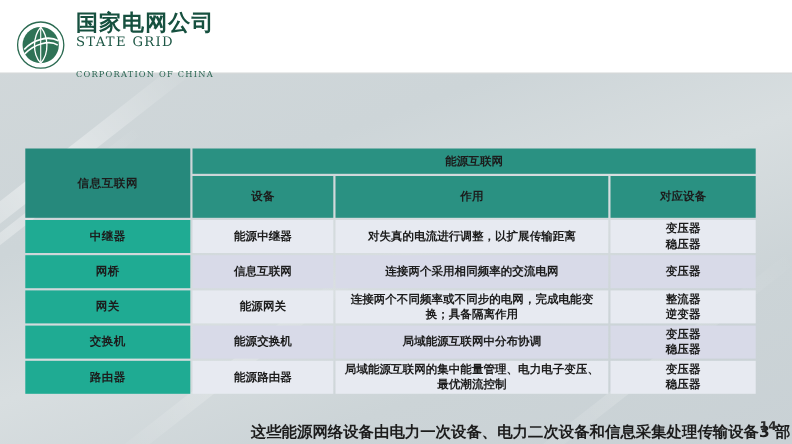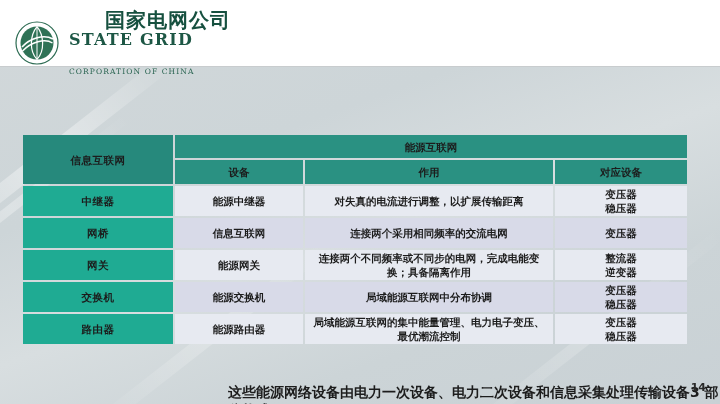--- a/index.html
+++ b/index.html
@@ -53,25 +53,24 @@
   .brand-text {
     line-height: 1;
     color: #1d4d3c;
   }
   .brand-cn {
     font-size: 20px;
     font-weight: bold;
     letter-spacing: 1px;
     color: #16503f;
     font-family: "DejaVu Sans", "Liberation Sans", sans-serif;
-    margin-left: 36px;
   }
   .brand-en {
-    font-size: 16px;
-    font-weight: bold;
+    font-size: 12px;
+    font-weight: normal;
     letter-spacing: 1.2px;
     color: #1d5745;
     margin-top: 2px;
     font-family: "DejaVu Serif", "Liberation Serif", serif;
   }
   .brand-sub {
     font-size: 7.5px;
     letter-spacing: 1.1px;
     color: #2b6552;
     margin-top: 20px;
@@ -153,21 +152,21 @@
   }
   td.cell-a { background: #e7eaf1; }
   td.cell-b { background: #d8dae8; }
 
   .c1 { width: 150px; }
   .c2 { width: 128px; }
   .c3 { width: 248px; }
   .c4 { width: 132px; }
 
   .r-head1 { height: 23px; }
-  .r-head2 { height: 24px; }
+  .r-head2 { height: 38px; }
   .r-data  { height: 30px; }
 
   
   .footnote {
     position: absolute;
     left: 228px; top: 384px;
     font-size: 14px;
     font-weight: bold;
     color: #1c1c1c;
   }

